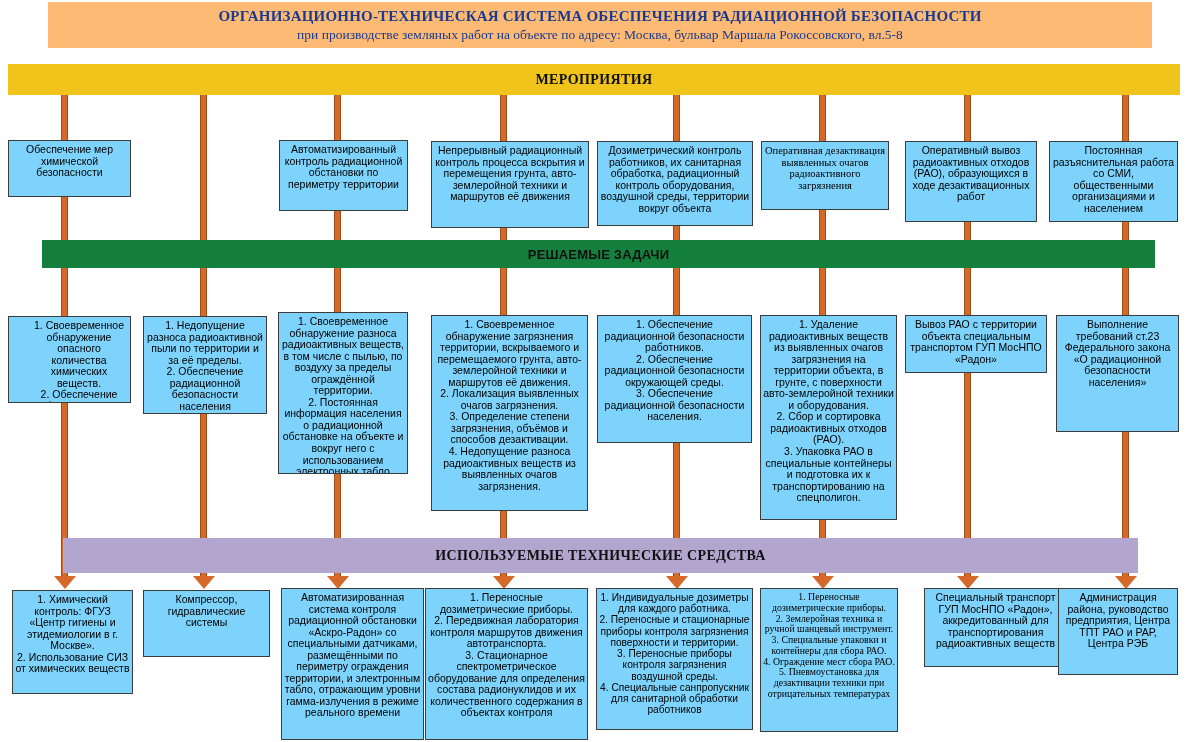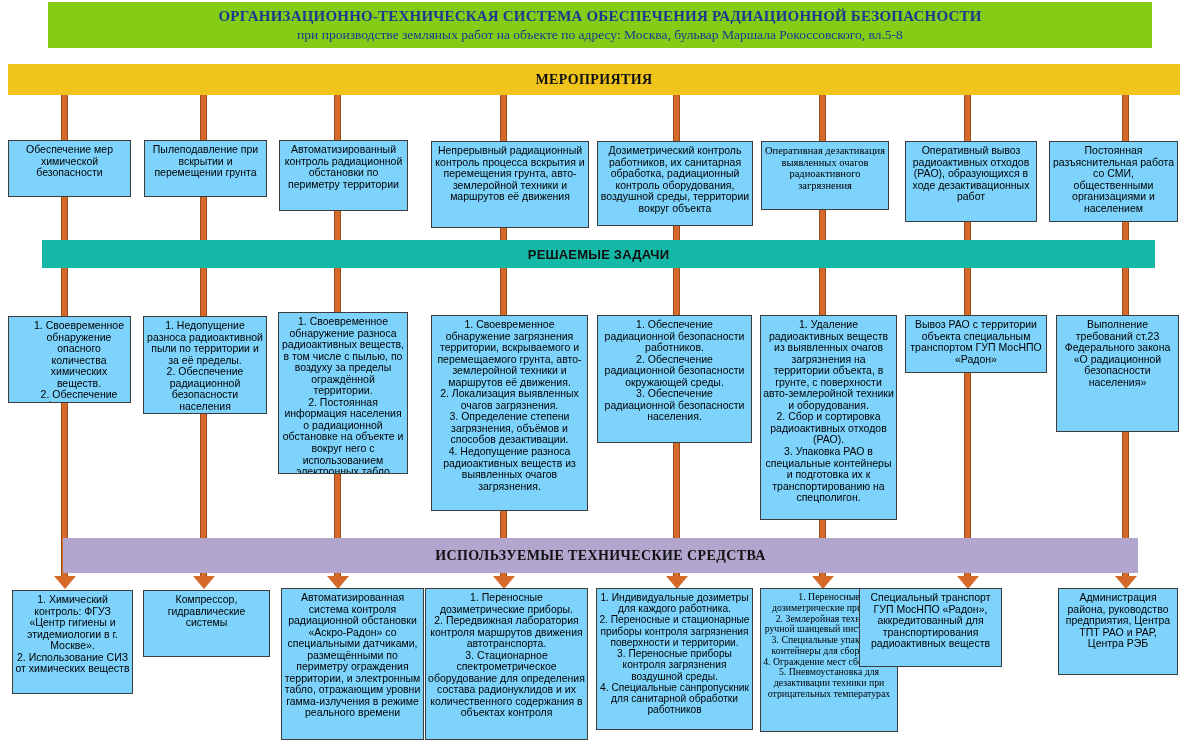--- a/index.html
+++ b/index.html
@@ -1,32 +1,32 @@
 <!DOCTYPE html>
 <html lang="ru"><head>
 <meta charset="utf-8">
 <style>
   html,body{margin:0;padding:0;background:#ffffff;}
   #canvas{position:relative;width:1200px;height:742px;background:#ffffff;overflow:hidden;
           font-family:"Liberation Sans",sans-serif;}
 
   
-  .title-band{position:absolute;left:48px;top:2px;width:1104px;height:46px;background:#84cc16;
+  .title-band{position:absolute;left:48px;top:2px;width:1104px;height:46px;background:#fdba74;
               display:flex;flex-direction:column;justify-content:center;align-items:center;}
   .title-line1{font-family:"Liberation Serif",serif;font-weight:bold;font-size:15px;color:#1b3a8f;
                letter-spacing:.2px;white-space:nowrap;}
   .title-line2{font-family:"Liberation Serif",serif;font-weight:normal;font-size:13.5px;color:#1b3a8f;
                margin-top:2px;white-space:nowrap;}
 
   
   .banner{position:absolute;display:flex;justify-content:center;align-items:center;z-index:3;
           font-weight:bold;color:#101010;}
   .banner-activities{left:8px;top:64px;width:1172px;height:31px;background:#f0c41a;
           font-family:"Liberation Serif",serif;font-size:14px;letter-spacing:.4px;}
-  .banner-tasks{left:42px;top:240px;width:1113px;height:28px;background:#14b8a6;
+  .banner-tasks{left:42px;top:240px;width:1113px;height:28px;background:#15803d;
           font-family:"Liberation Sans",sans-serif;font-size:13px;letter-spacing:.2px;}
   .banner-means{left:63px;top:538px;width:1075px;height:35px;background:#b2a6cf;
           font-family:"Liberation Serif",serif;font-size:14px;letter-spacing:.4px;}
 
   
   .vbar{position:absolute;top:95px;height:483px;width:7px;background:#d4692a;
         border-left:1px solid #9c4d1c;border-right:1px solid #9c4d1c;z-index:1;box-sizing:border-box;}
   .ahead{position:absolute;top:576px;width:0;height:0;z-index:1;
          border-left:11px solid transparent;border-right:11px solid transparent;
          border-top:13px solid #d4692a;}
@@ -61,21 +61,21 @@
   .r2c7{left:905px; top:315px;width:142px;height:58px;}
   .r2c8{left:1056px;top:315px;width:123px;height:117px;}
 
   
   .r3c1{left:12px;  top:590px;width:121px;height:104px;}
   .r3c2{left:143px; top:590px;width:127px;height:67px;}
   .r3c3{left:281px; top:588px;width:143px;height:152px;}
   .r3c4{left:425px; top:588px;width:163px;height:152px;}
   .r3c5{left:596px; top:588px;width:157px;height:142px;font-size:10.2px;}
   .r3c6{left:760px; top:588px;width:138px;height:144px;font-size:9.8px;}
-  .r3c7{left:859px; top:588px;width:143px;height:79px;}
+  .r3c7{left:924px; top:588px;width:143px;height:79px;}
   .r3c8{left:1058px;top:588px;width:120px;height:87px;}
 </style>
 </head>
 <body>
 
 <div id="canvas">
 
   <div class="title-band">
     <div class="title-line1">ОРГАНИЗАЦИОННО-ТЕХНИЧЕСКАЯ СИСТЕМА ОБЕСПЕЧЕНИЯ РАДИАЦИОННОЙ БЕЗОПАСНОСТИ</div>
     <div class="title-line2">при производстве земляных работ на объекте по адресу: Москва, бульвар Маршала Рокоссовского, вл.5-8</div>
@@ -97,21 +97,20 @@
   <div class="ahead h5"></div>
   <div class="ahead h6"></div>
   <div class="ahead h7"></div>
   <div class="ahead h8"></div>
 
   <div class="banner banner-activities">МЕРОПРИЯТИЯ</div>
   <div class="banner banner-tasks">РЕШАЕМЫЕ ЗАДАЧИ</div>
   <div class="banner banner-means">ИСПОЛЬЗУЕМЫЕ ТЕХНИЧЕСКИЕ СРЕДСТВА</div>
 
   <div class="box r1c1">Обеспечение мер химической безопасности</div>
-  <div class="box r1c2">Пылеподавление при вскрытии и перемещении грунта</div>
   <div class="box r1c3">Автоматизированный контроль радиационной обстановки по периметру территории</div>
   <div class="box r1c4">Непрерывный радиационный контроль процесса вскрытия и перемещения грунта, авто-землеройной техники и маршрутов её движения</div>
   <div class="box r1c5">Дозиметрический контроль работников, их санитарная обработка, радиационный контроль оборудования, воздушной среды, территории вокруг объекта</div>
   <div class="box r1c6 serif">Оперативная дезактивация выявленных очагов радиоактивного загрязнения</div>
   <div class="box r1c7">Оперативный вывоз радиоактивных отходов (РАО), образующихся в ходе дезактивационных работ</div>
   <div class="box r1c8">Постоянная разъяснительная работа со СМИ, общественными организациями и населением</div>
 
   <div class="box r2c1">1. Своевременное обнаружение опасного количества химических веществ.
 2. Обеспечение безопасности персонала</div>
   <div class="box r2c2">1. Недопущение разноса радиоактивной пыли по территории и за её пределы.

